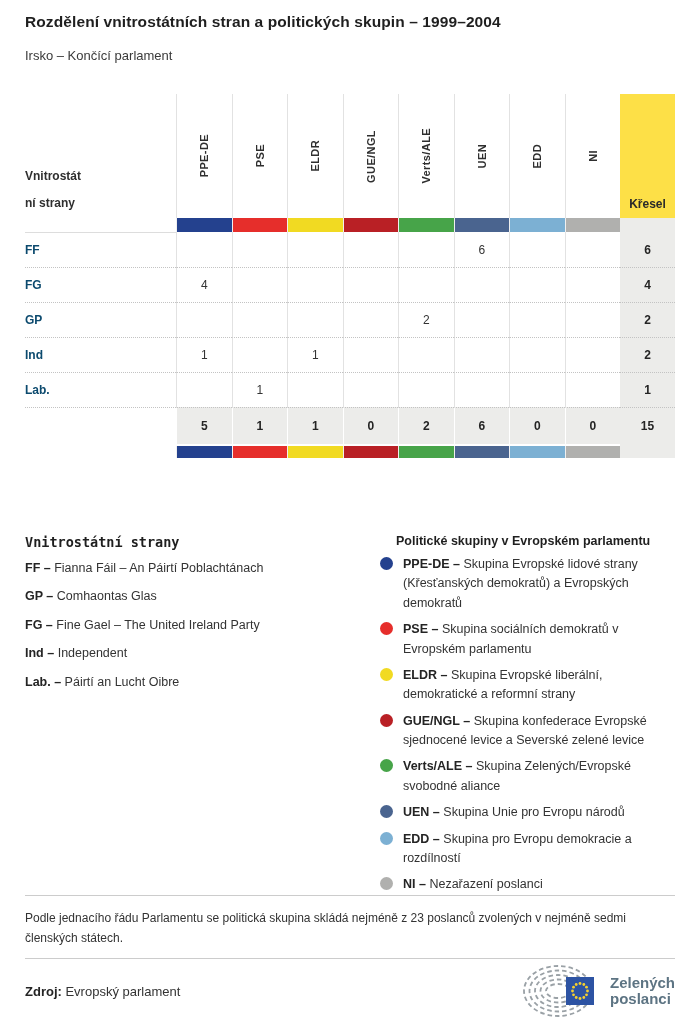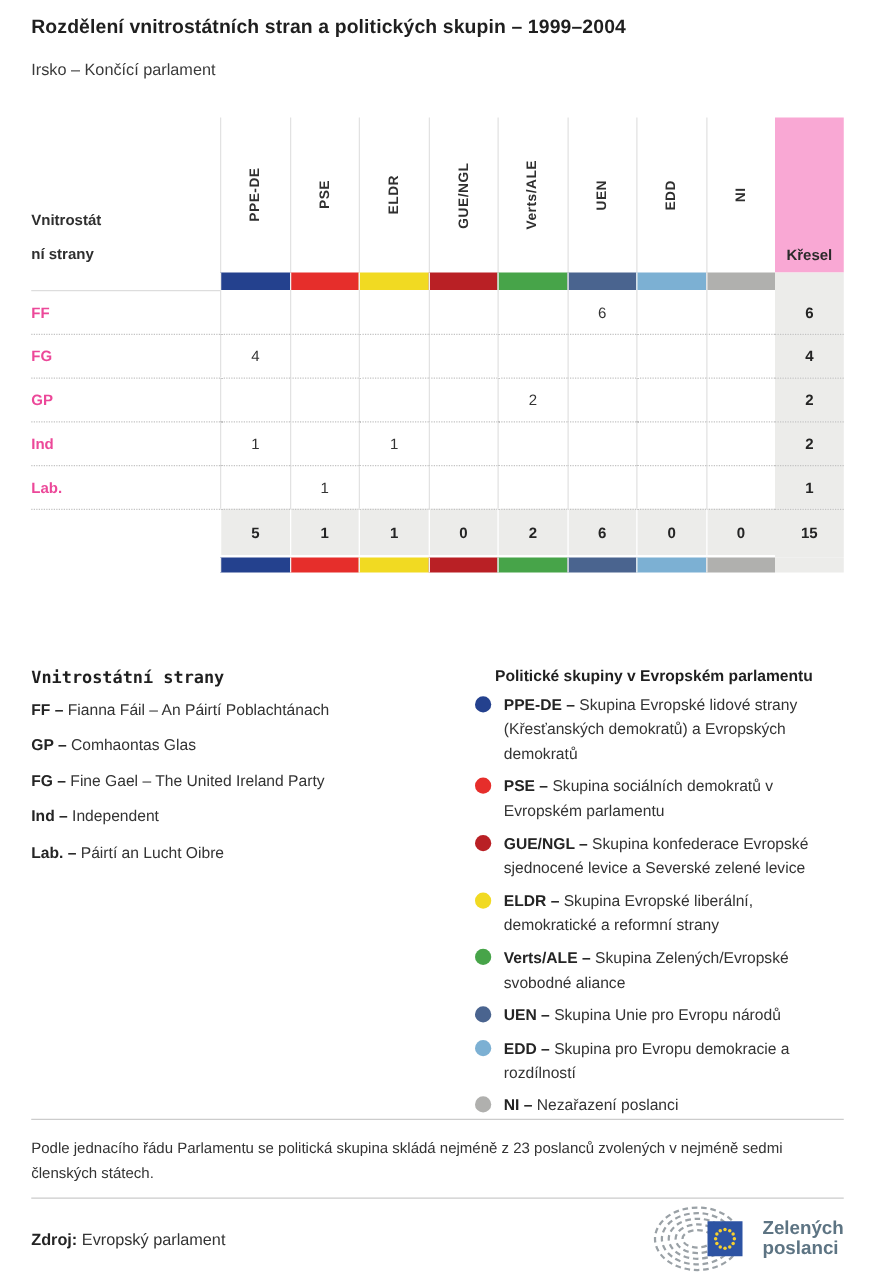--- a/index.html
+++ b/index.html
@@ -14,24 +14,24 @@
   .ptable { margin-top:31px; display:grid;
             grid-template-columns:151px repeat(8,55.5px) 55px;
             grid-template-rows:124px 14px repeat(5,35px) 37px 2px 12px; }
   .ptable > div { font-size:12px; }
   .hcell { border-left:1px solid #e2e2e2; display:flex; align-items:center; justify-content:center; }
   .vlabel { writing-mode:vertical-rl; transform:rotate(180deg); font-weight:bold;
             font-size:11px; letter-spacing:.4px; color:#2f2f2f; }
   .corner { align-self:end; width:60px; font-weight:bold; font-size:12px; color:#2f2f2f;
             line-height:2.2; overflow-wrap:anywhere; padding-bottom:2px; }
   .seatsbg { background:#ececea; }
-  .seats-h { background:#f9a8d4; display:flex; align-items:flex-end; justify-content:center;
+  .seats-h { background:#fde047; display:flex; align-items:flex-end; justify-content:center;
              font-weight:bold; color:#2a2a2a; padding-bottom:7px; }
   .band { border-left:1px solid #f0f0f0; }
-  .rlabel { font-weight:bold; color:#ec4899; display:flex; align-items:center; }
+  .rlabel { font-weight:bold; color:#0c4a6e; display:flex; align-items:center; }
   .vcell { border-left:1px solid #e2e2e2; display:flex; align-items:center; justify-content:center; color:#333; }
   .seats-v { display:flex; align-items:center; justify-content:center; font-weight:bold; color:#242424; }
   .dot-top { border-top:1px dotted #c3c3c3; }
   .sol-top { border-top:1px solid #ddd; }
   .tcell { background:#ececea; font-weight:bold; color:#242424;
            border-left:1px solid #fff; display:flex; align-items:center; justify-content:center; }
 
   
   .legends { margin-top:76px; display:flex; min-height:357px; }
   .pleg { width:355px; }
@@ -196,26 +196,26 @@
       <div class="gleg-title">Politické skupiny v Evropském parlamentu</div>
       <div class="gleg-item">
           <span class="dot" style="background-color: rgb(36, 65, 142);"></span>
           <div class="gleg-text"><span class="abbr">PPE-DE –</span> <span>Skupina Evropské lidové strany (Křesťanských demokratů) a Evropských demokratů</span></div>
         </div>
       <div class="gleg-item">
           <span class="dot" style="background-color: rgb(230, 46, 43);"></span>
           <div class="gleg-text"><span class="abbr">PSE –</span> <span>Skupina sociálních demokratů v Evropském parlamentu</span></div>
         </div>
       <div class="gleg-item">
+          <span class="dot" style="background-color: rgb(241, 218, 34);"></span>
+          <div class="gleg-text"><span class="abbr">ELDR –</span> <span>Skupina Evropské liberální, demokratické a reformní strany</span></div>
+        </div>
+      <div class="gleg-item">
           <span class="dot" style="background-color: rgb(185, 32, 37);"></span>
           <div class="gleg-text"><span class="abbr">GUE/NGL –</span> <span>Skupina konfederace Evropské sjednocené levice a Severské zelené levice</span></div>
-        </div>
-      <div class="gleg-item">
-          <span class="dot" style="background-color: rgb(241, 218, 34);"></span>
-          <div class="gleg-text"><span class="abbr">ELDR –</span> <span>Skupina Evropské liberální, demokratické a reformní strany</span></div>
         </div>
       <div class="gleg-item">
           <span class="dot" style="background-color: rgb(71, 164, 73);"></span>
           <div class="gleg-text"><span class="abbr">Verts/ALE –</span> <span>Skupina Zelených/Evropské svobodné aliance</span></div>
         </div>
       <div class="gleg-item">
           <span class="dot" style="background-color: rgb(74, 100, 143);"></span>
           <div class="gleg-text"><span class="abbr">UEN –</span> <span>Skupina Unie pro Evropu národů</span></div>
         </div>
       <div class="gleg-item">

